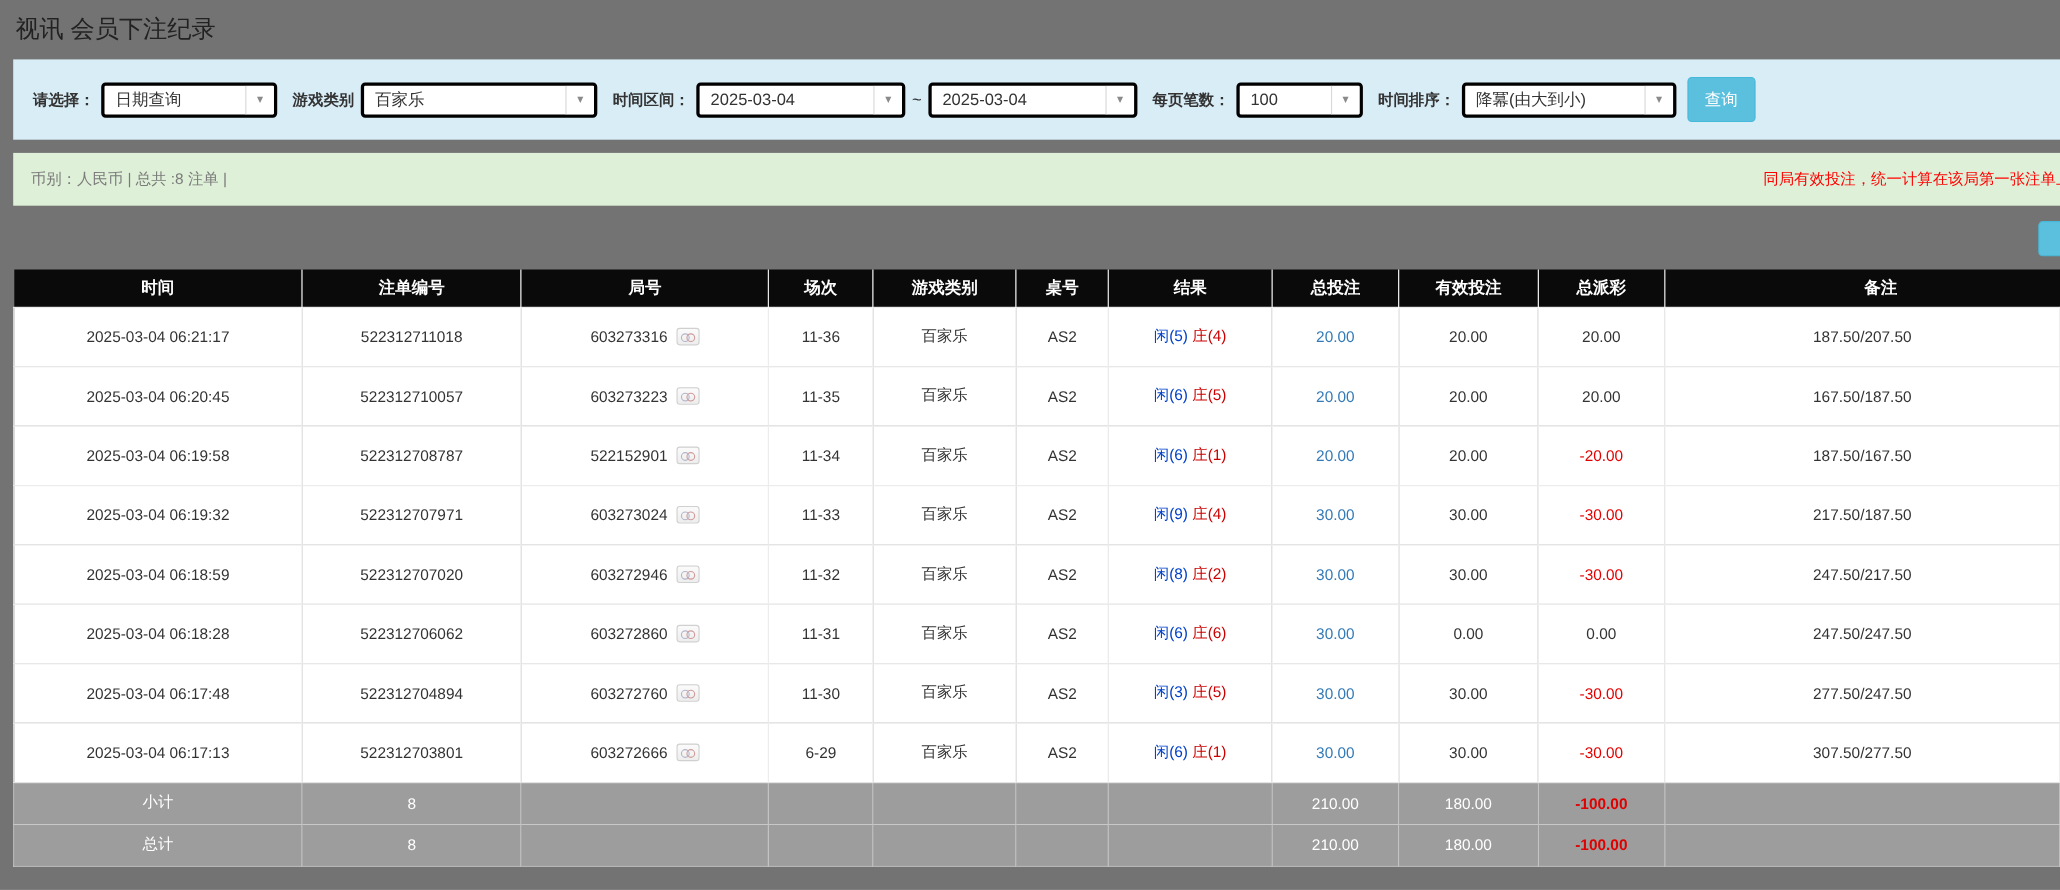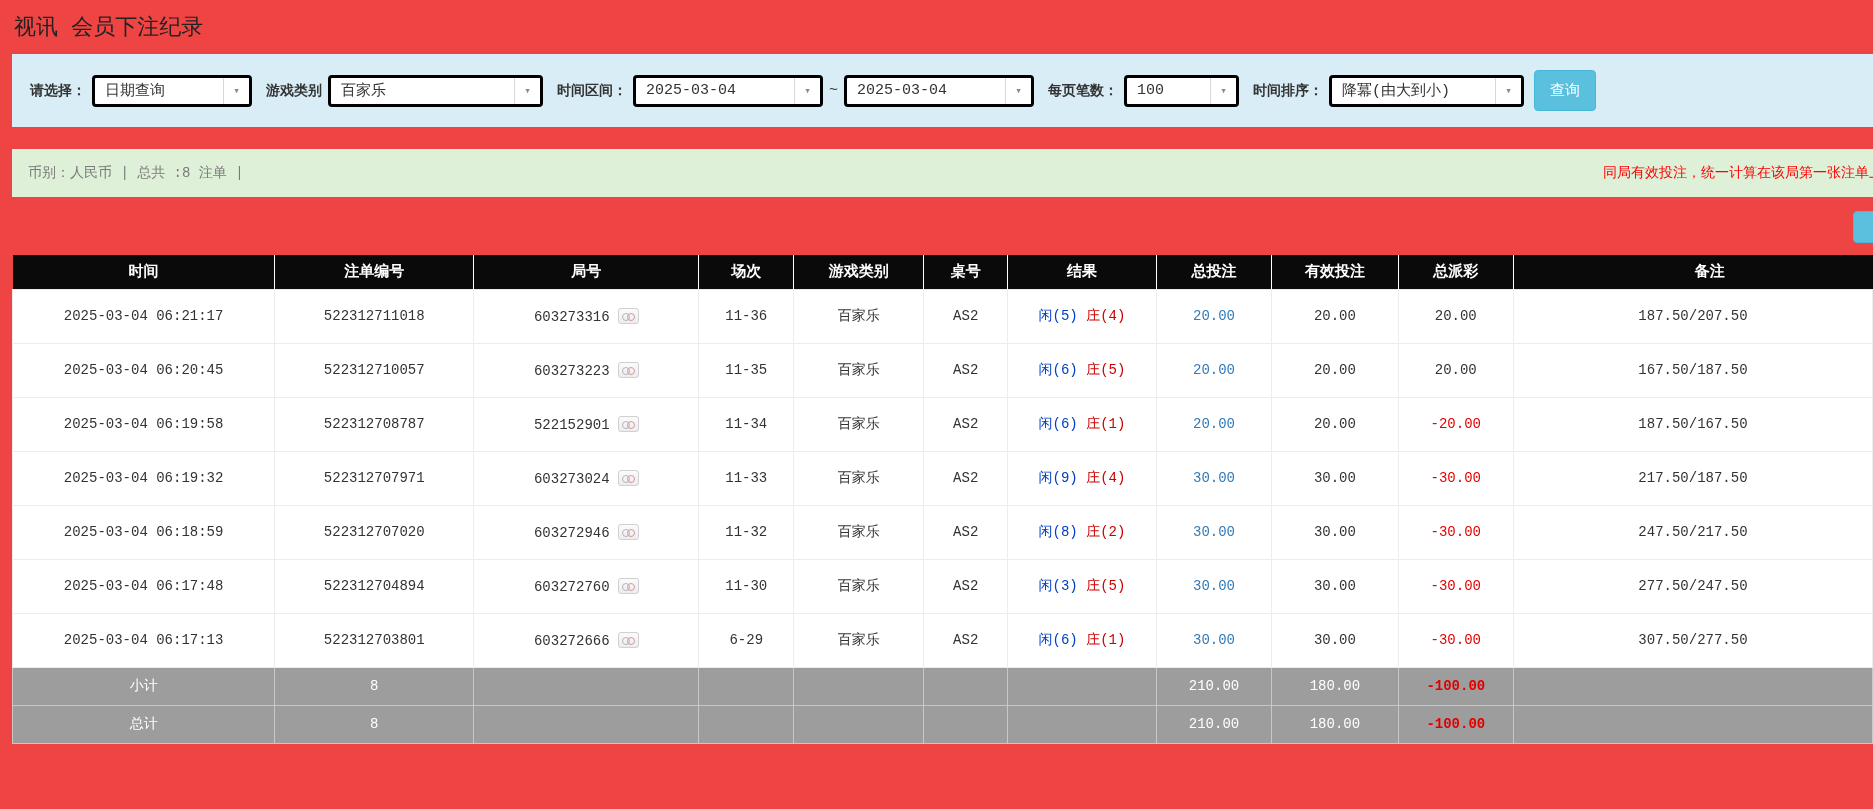--- a/index.html
+++ b/index.html
@@ -1,32 +1,32 @@
 <!DOCTYPE html>
 <html><head>
 <meta charset="utf-8">
 <style>
   * { box-sizing: border-box; }
   html,body { margin:0; padding:0; background:#fff; }
   body { font-family:"Liberation Sans","DejaVu Sans",sans-serif; }
-  .viewport { width:1873px; height:809px; overflow:hidden; position:relative; background:#ef4444;font-family:Liberation Mono, monospace; }
+  .viewport { width:1873px; height:809px; overflow:hidden; position:relative; background:#737373; }
 
   .page-title { font-size:22px; font-weight:500; color:#222; margin:12px 0 12px 14px; }
 
   .filter-bar { margin-left:12px; background:#d9edf7; padding:16px 14px; display:flex; align-items:center; white-space:nowrap; }
   .flabel { font-weight:bold; font-size:14px; color:#333; margin:0 6px 0 14px; }
   .flabel.first { margin-left:4px; }
   .combo { display:inline-flex; align-items:stretch; background:#fff; border:3px solid #000000; border-radius:4px; height:32px; overflow:hidden; }
   .combo input { border:none; outline:none; padding:0 10px; font-size:15px; color:#333; background:transparent; height:100%; flex:1; min-width:0; font-family:inherit; }
   .combo .arrow { width:26px; border-left:1px solid #d8d8d8; display:flex; align-items:center; justify-content:center; color:#8a8a8a; font-size:11px; background:#fff; cursor:pointer; }
   .w160{width:160px} .w215{width:215px} .w190{width:190px} .w115{width:115px} .w195{width:195px}
   .tilde { font-size:15px; color:#333; margin:0 6px; }
   .btn-search { background:#5bc0de; color:#fff; border:1px solid #46b8da; border-radius:4px; font-size:15px; padding:10px 15px; margin-left:10px; cursor:pointer; font-family:inherit; }
 
-  .summary-bar { margin:22px 0 0 12px; background:#dff0d8; height:48px; display:flex; align-items:center; padding:0 16px; overflow:hidden; white-space:nowrap; }
+  .summary-bar { margin:12px 0 0 12px; background:#dff0d8; height:48px; display:flex; align-items:center; padding:0 16px; overflow:hidden; white-space:nowrap; }
   .summary-left { color:#7a7a7a; font-size:14px; }
   .summary-right { margin-left:auto; margin-right:-26px; color:#ff0000; font-size:14px; }
 
   .toolbar-row { position:relative; height:58px; }
   .mini-btn { position:absolute; right:-16px; top:14px; width:36px; height:32px; background:#5bc0de; border:1px solid #46b8da; border-radius:4px; cursor:pointer; }
 
   table { border-collapse:collapse; margin-left:12px; width:calc(100% - 12px); table-layout:fixed; font-size:14px; color:#333; }
   thead th { background:#0a0a0a; color:#fff; font-weight:bold; font-size:15px; height:34px; border-right:1px solid #fff; text-align:center; }
   thead th:last-child { border-right:none;padding-left:34px; }
   tbody td { height:54px; text-align:center; border:1px solid #ececec; background:#fff; }
@@ -185,20 +185,33 @@
           <td>11-32</td>
           <td>百家乐</td>
           <td>AS2</td>
           <td><span class="player">闲(8)</span> <span class="banker">庄(2)</span></td>
           <td class="blue">30.00</td>
           <td>30.00</td>
           <td class="neg">-30.00</td>
           <td>247.50/217.50</td>
         </tr>
         <tr>
+          <td>2025-03-04 06:18:28</td>
+          <td>522312706062</td>
+          <td><span>603272860</span><span class="road-icon"></span></td>
+          <td>11-31</td>
+          <td>百家乐</td>
+          <td>AS2</td>
+          <td><span class="player">闲(6)</span> <span class="banker">庄(6)</span></td>
+          <td class="blue">30.00</td>
+          <td>0.00</td>
+          <td class="">0.00</td>
+          <td>247.50/247.50</td>
+        </tr>
+        <tr>
           <td>2025-03-04 06:17:48</td>
           <td>522312704894</td>
           <td><span>603272760</span><span class="road-icon"></span></td>
           <td>11-30</td>
           <td>百家乐</td>
           <td>AS2</td>
           <td><span class="player">闲(3)</span> <span class="banker">庄(5)</span></td>
           <td class="blue">30.00</td>
           <td>30.00</td>
           <td class="neg">-30.00</td>

